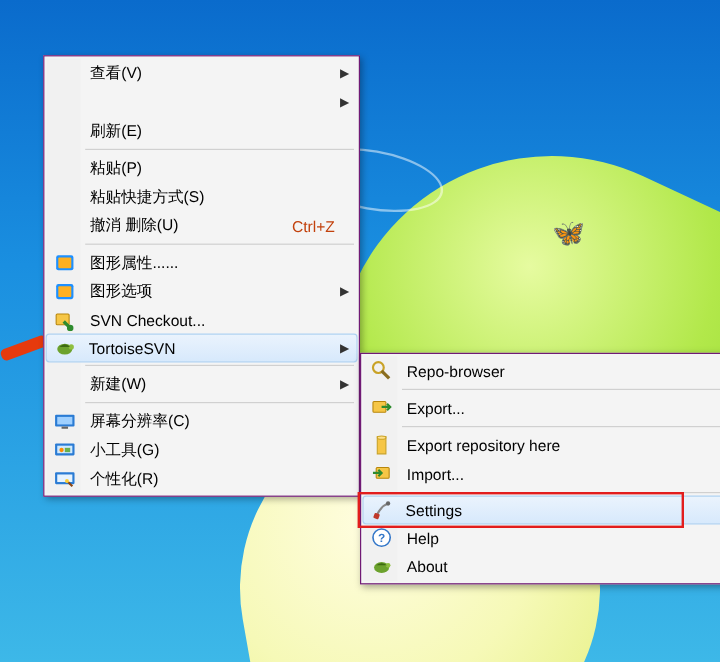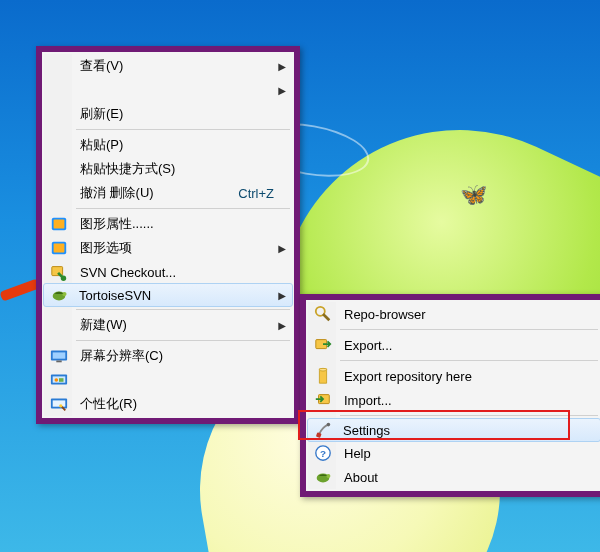--- a/index.html
+++ b/index.html
@@ -22,21 +22,21 @@
   }
   .leaf1 { width: 360px; height: 360px; background: radial-gradient(circle at 35% 30%, #e6fba0 0%, #b2e84a 45%, #7fcf1f 100%); right: -40px; top: 130px; }
   .leaf2 { width: 300px; height: 300px; background: radial-gradient(circle at 40% 30%, #fffde0 0%, #f6f9b7 50%, #e3ef7a 100%); right: 100px; top: 340px; transform: rotate(-10deg);}
   .butterfly { position: absolute; right: 112px; top: 182px; color: #fff; font-size: 22px; opacity: 0.9;}
   .halo { position: absolute; width: 120px; height: 50px; border: 2px solid rgba(255,255,255,0.5); border-radius: 50%; right: 230px; top: 125px; transform: rotate(10deg);}
   .redmark { position: absolute; left: 0px; top: 285px; width: 40px; height: 10px; background: #e63a0d; border-radius: 4px; transform: rotate(-20deg);}
 
   .menu {
     position: absolute;
     background: #f4f4f4;
-    border: 6px solid #701a75;
+    border: 1px solid #701a75;
     box-shadow: 2px 2px 6px rgba(0,0,0,0.35);
     padding: 2px;
     z-index: 10;
   }
   .main-menu { left: 36px; top: 46px; width: 264px; }
   .sub-menu  { left: 300px; top: 294px; width: 308px; z-index: 20;}
 
   .gutter {
     position: absolute; left: 2px; top: 2px; bottom: 2px; width: 28px;
     background: #f1f1f1;
@@ -58,21 +58,21 @@
     margin: -1px;
     padding-left: 35px;
     padding-right: 17px;
   }
   .menu-item .iconcell {
     position: absolute; left: 5px; width: 20px; height: 20px;
     display: flex; align-items: center; justify-content: center;
   }
   .menu-item .iconcell svg { width: 18px; height: 18px; display: block; }
   .menu-item .labelcell { flex: 1; white-space: nowrap; }
-  .menu-item .shortcutcell { color: #0c4a6e; padding-left: 20px; }
+  .menu-item .shortcutcell { color: #c2410c; padding-left: 20px; }
   .menu-item .arrowcell { position: absolute; right: 6px; font-size: 10px; color: #333;}
   .menu-sep {
     height: 1px; background: #d0d0d0; margin: 3px 2px 3px 32px;
   }
   .highlight-box {
     position: absolute;
     border: 2px solid #e21d1d;
     pointer-events: none;
     z-index: 30;
   }
@@ -177,20 +177,21 @@
     </div>
     <div class="menu-item">
       <span class="iconcell">
         <svg viewBox="0 0 20 20">
           <rect x="1" y="4" width="18" height="11" rx="1" fill="#2a7bd4"></rect>
           <rect x="3" y="6" width="14" height="7" fill="#cfe9ff"></rect>
           <circle cx="7" cy="10" r="2" fill="#ff8c00"></circle>
           <rect x="10" y="8" width="5" height="4" fill="#6ab04c"></rect>
         </svg>
       </span>
+      <span class="labelcell">小工具(G)</span>
     </div>
     <div class="menu-item">
       <span class="iconcell">
         <svg viewBox="0 0 20 20">
           <rect x="1" y="4" width="18" height="11" rx="1" fill="#2a7bd4"></rect>
           <rect x="3" y="6" width="14" height="7" fill="#e6f3ff"></rect>
           <path d="M13 13 L17 17" stroke="#8b4513" stroke-width="2"></path>
           <circle cx="12" cy="12" r="1.8" fill="#ffcc33"></circle>
         </svg>
       </span>

